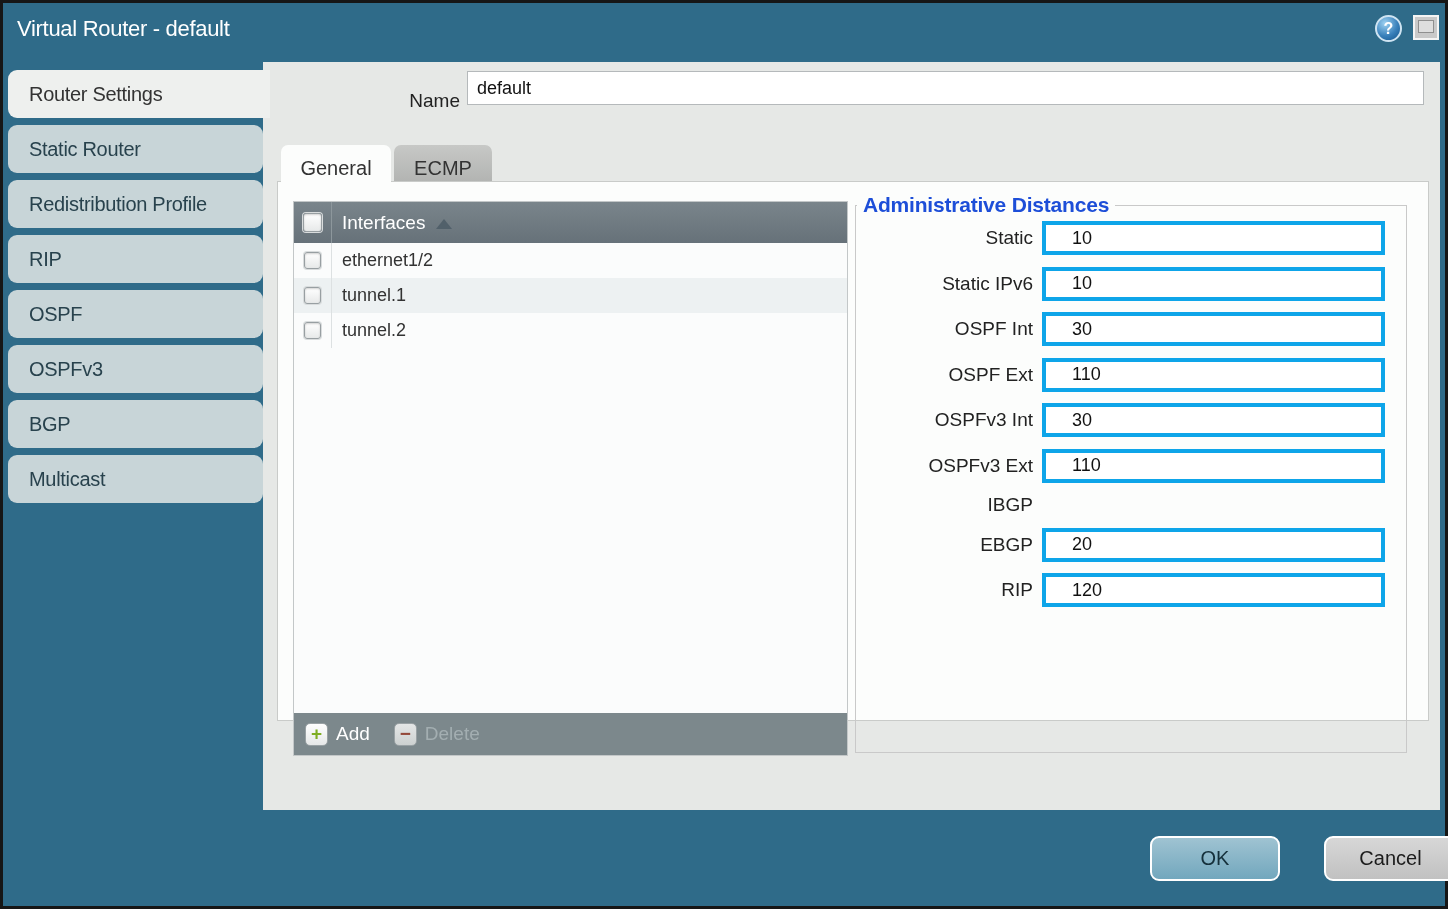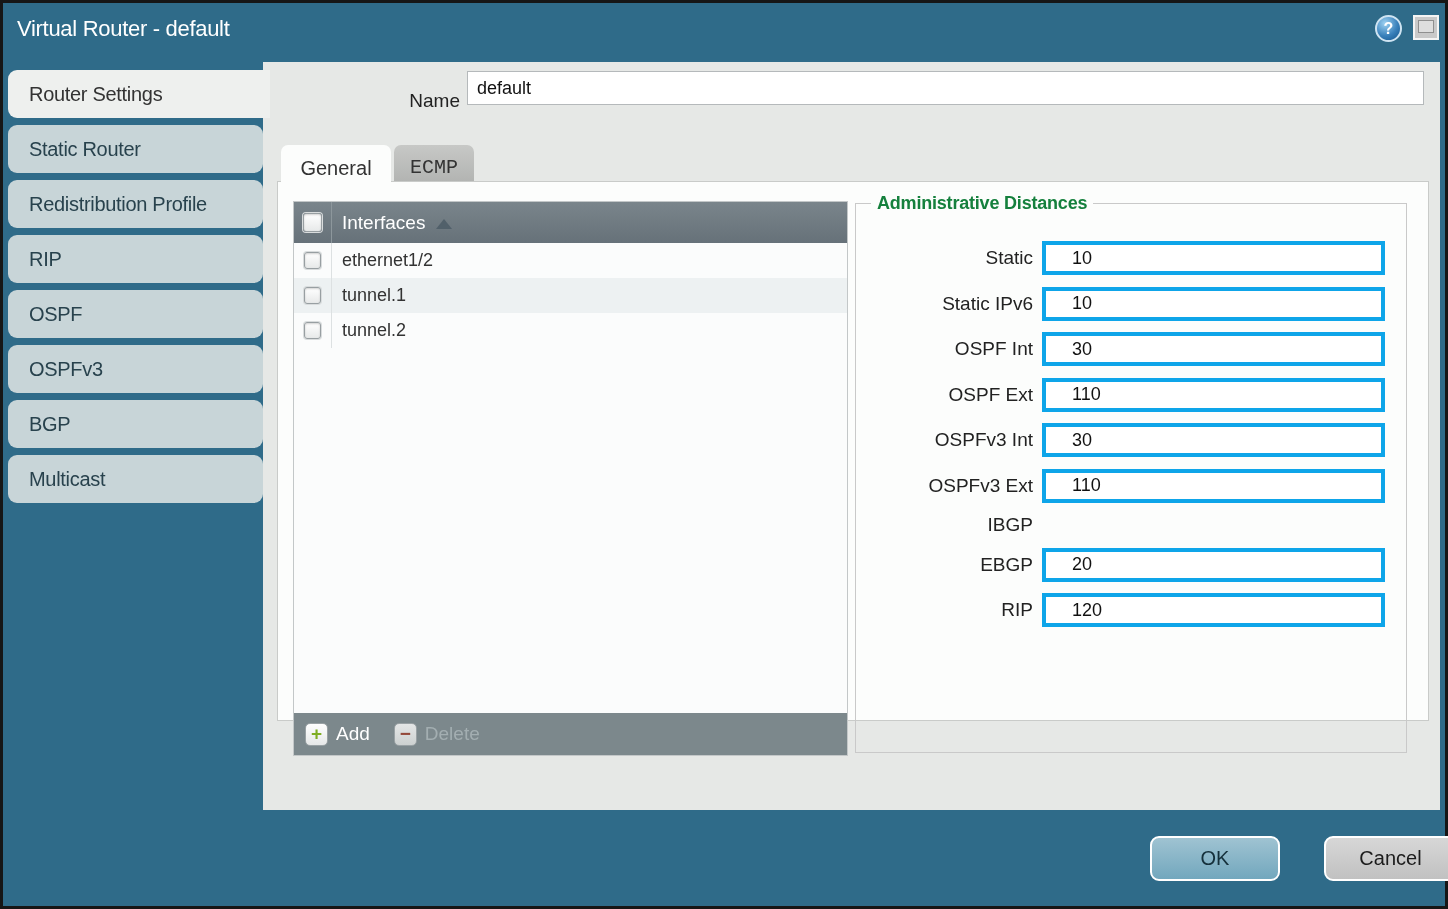--- a/index.html
+++ b/index.html
@@ -66,22 +66,22 @@
     border:1px solid #b5b9bb; background:#fff;
     font-family:"Liberation Sans", sans-serif;
     font-size:18px; color:#111; padding:0 9px;
   }
 
   
   .tab { position:absolute; top:145px; border-radius:7px 7px 0 0;
          text-align:center; font-size:20px; color:#333; cursor:pointer; }
   .tab-general { left:281px; width:110px; height:47px; line-height:47px;
                  background:#fcfdfc; z-index:3; }
-  .tab-ecmp    { left:394px; width:80px; height:46px; line-height:46px;
-                 background:linear-gradient(#c7c8c6,#adafad); z-index:1;font-family:Liberation Mono, monospace; }
+  .tab-ecmp    { left:394px; width:98px; height:46px; line-height:46px;
+                 background:linear-gradient(#c7c8c6,#adafad); z-index:1; }
 
   
   .panel {
     position:absolute; left:277px; top:181px; width:1152px; height:540px;
     background:#fcfdfc; border:1px solid #c9cbc9; z-index:2;
   }
 
   
   .itable {
     position:absolute; left:15px; top:19px; width:555px; height:555px;
@@ -134,25 +134,25 @@
   .delete-btn { color:#a3aeb1; font-size:19px; }
   .delete-btn .icon-badge { color:#94483a;
     background:linear-gradient(#e4e6e6,#cdd1d1); }
 
   
   .adm {
     position:absolute; left:577px; top:11px; width:552px; height:560px;
     border:1px solid #c9c9c9; margin:0; padding:0 0 0 0;
   }
   .adm legend {
-    margin-left:15px; padding:0 6px;
-    font-size:18px; font-weight:bold; color:#15803d; letter-spacing:-0.2px;
+    margin-left:1px; padding:0 6px;
+    font-size:21px; font-weight:bold; color:#1d4ed8; letter-spacing:-0.2px;
   }
   .adm-row { display:flex; align-items:center; margin:11.5px 12px 0 0; }
-  .adm-row:first-of-type { margin-top:27px; }
+  .adm-row:first-of-type { margin-top:4px; }
   .adm-label { width:186px; text-align:right; font-size:19px; color:#222;
                padding-right:9px; white-space:nowrap; }
   .adm-input {
     width:343px; height:34px; border:4px solid #0ea5e9; background:#fff;
     font-family:"Liberation Sans", sans-serif;
     font-size:18px; color:#111; padding:0 26px;
   }
 
   
   .dlg-btn {

